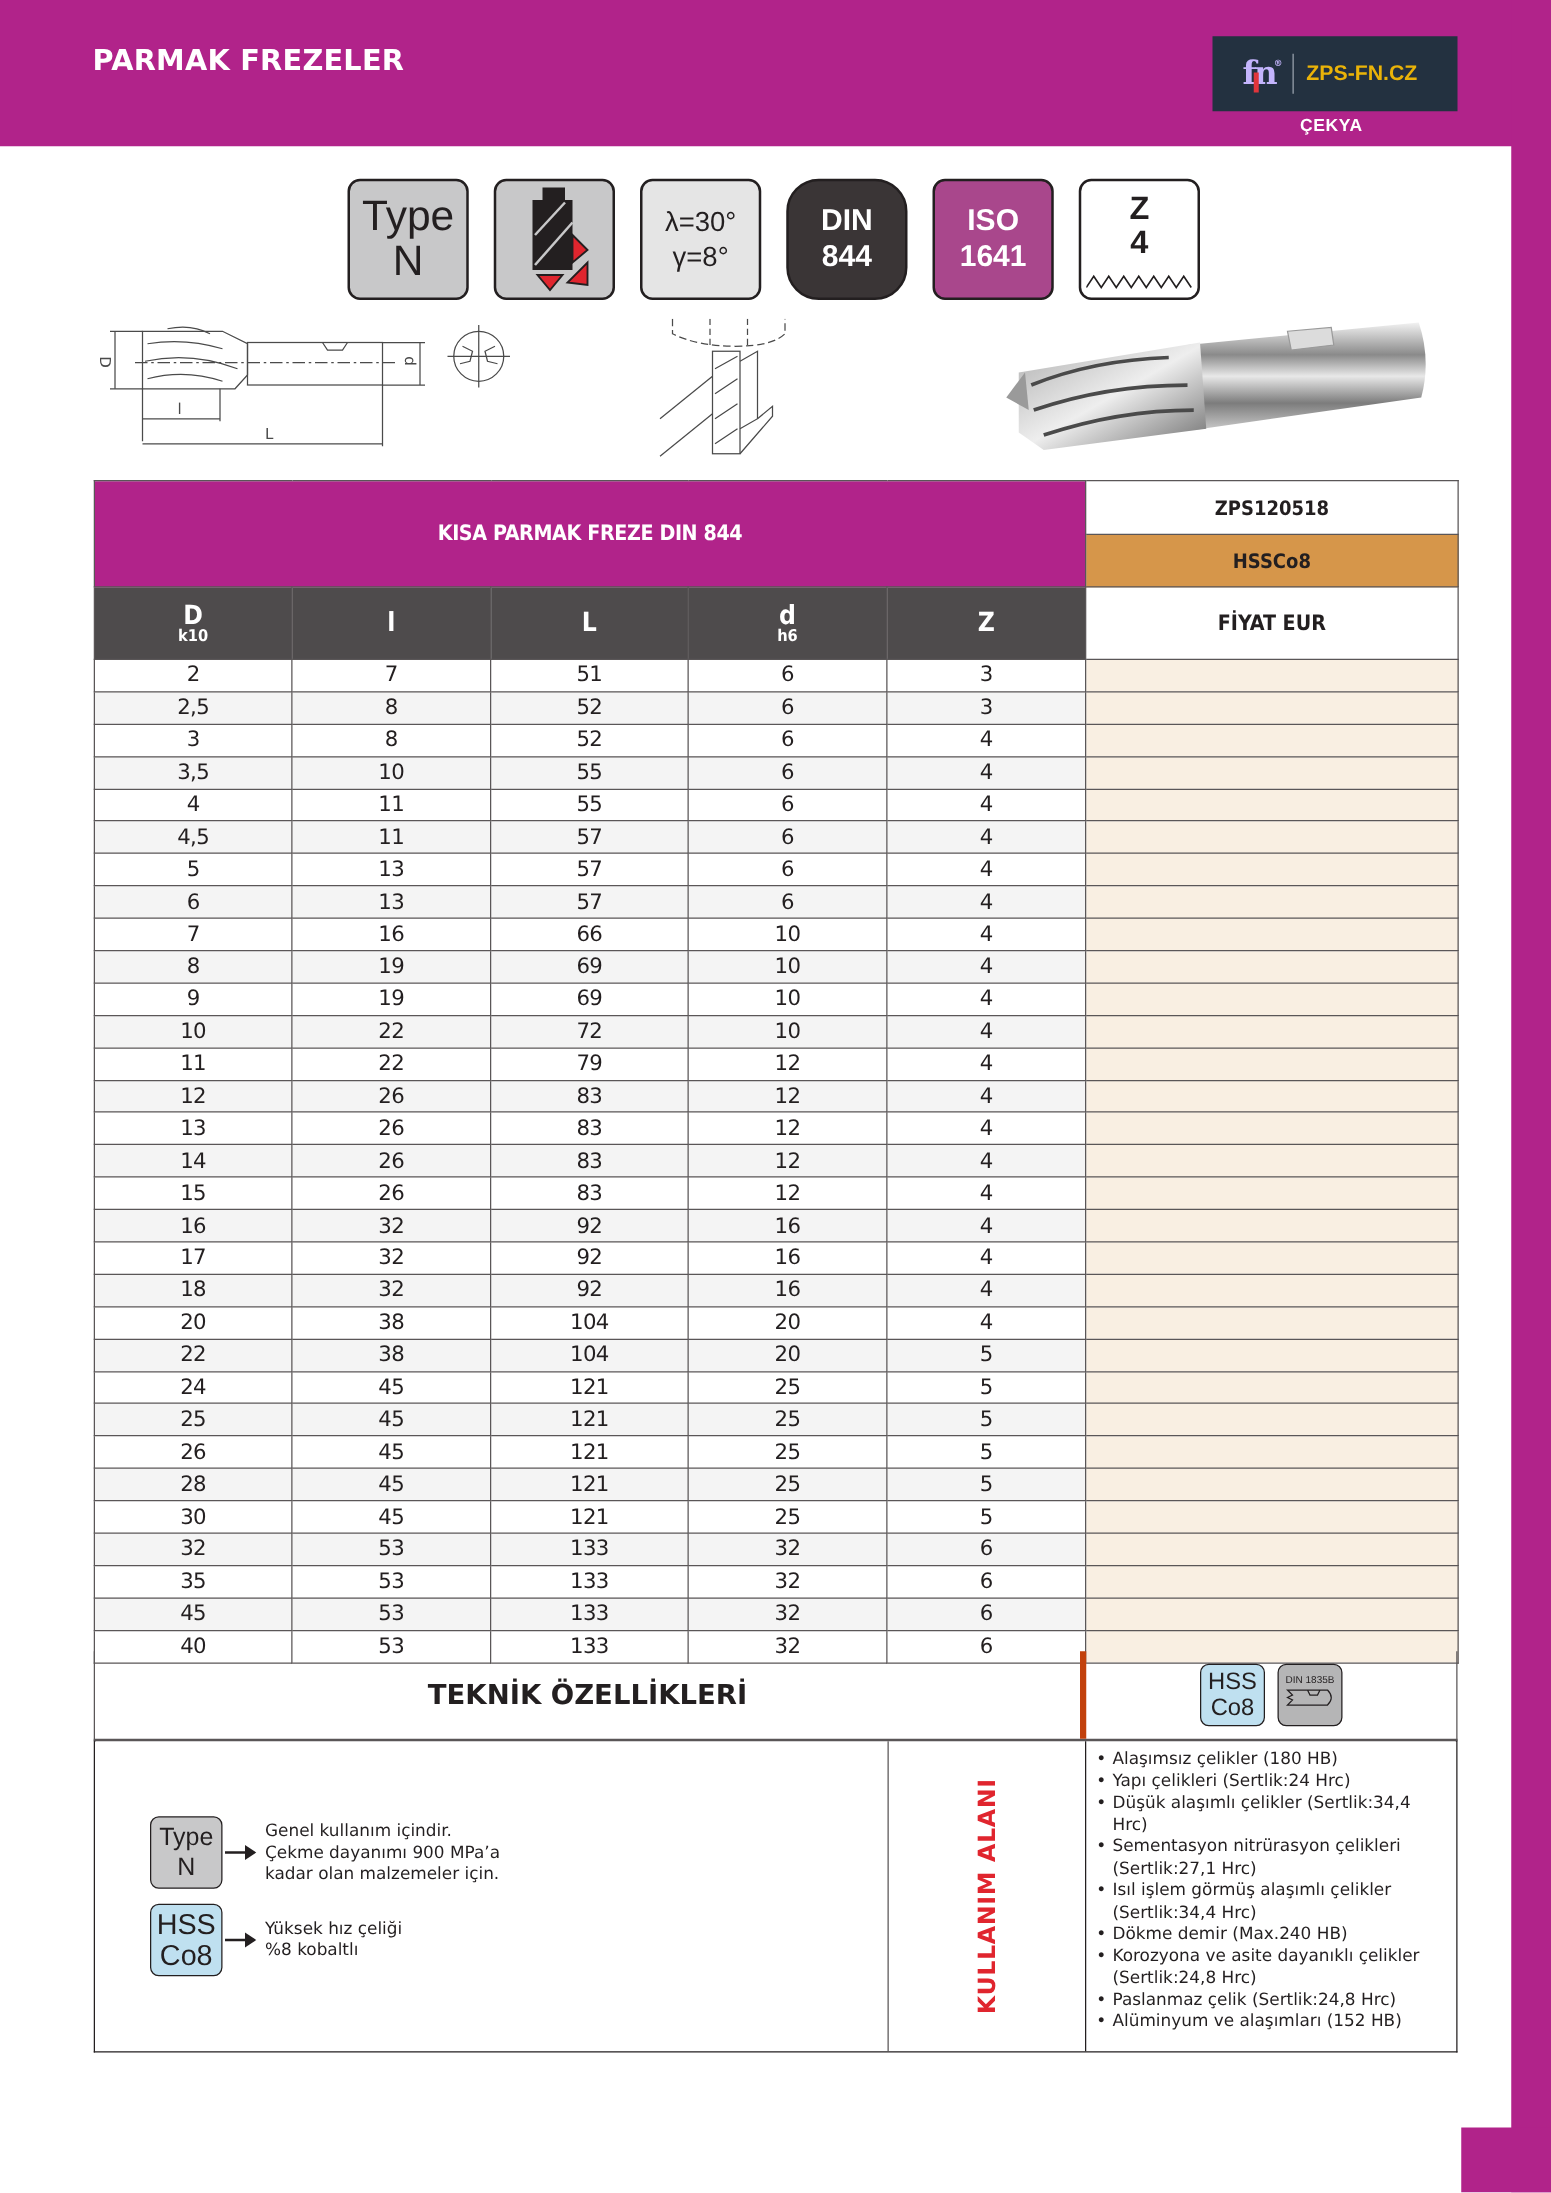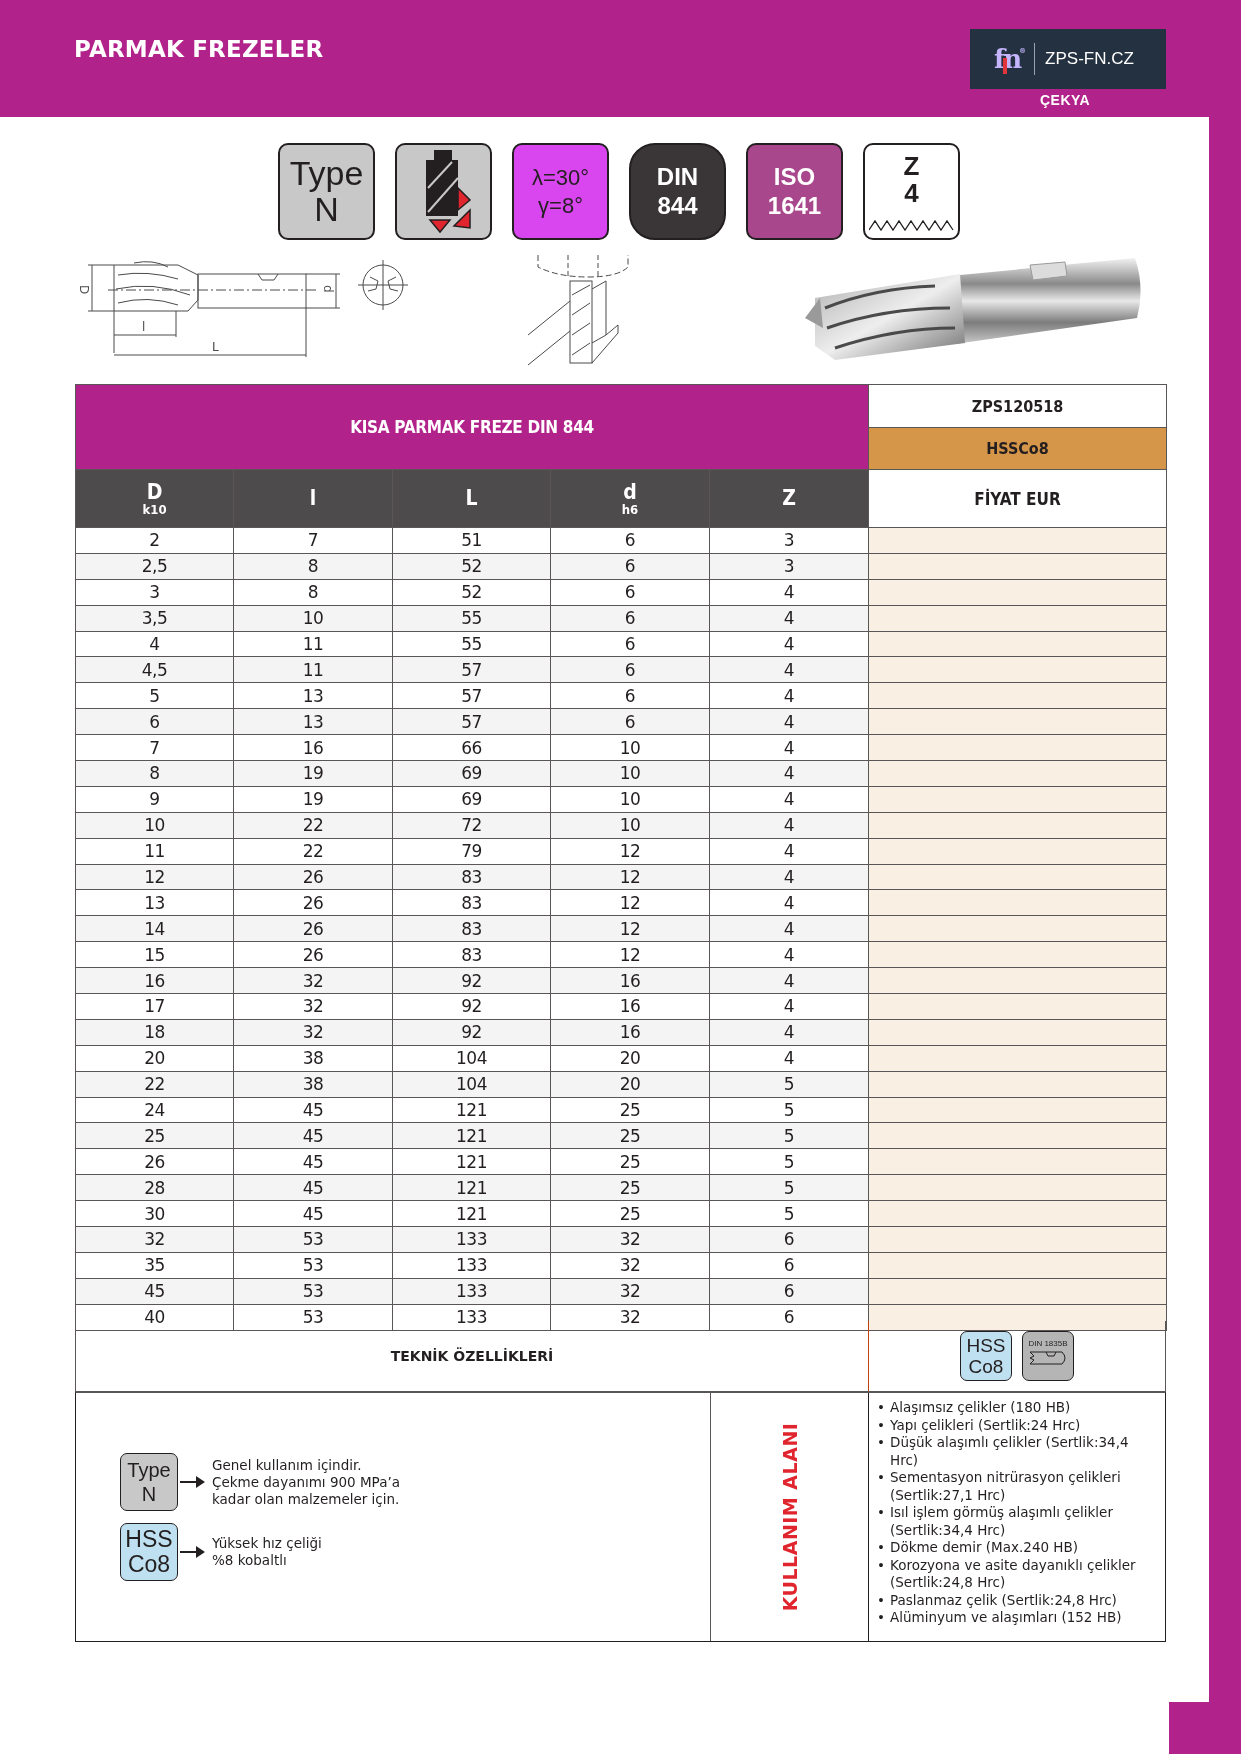--- a/index.html
+++ b/index.html
@@ -10,28 +10,28 @@
   .right-stripe { position: absolute; left: 1209px; top: 0; width: 32px; height: 1754px; background: #b1238a; }
   .corner-block { position: absolute; left: 1169px; top: 1702px; width: 72px; height: 52px; background: #b1238a; }
 
   .page-title { position: absolute; left: 74px; top: 36px; color: #ffffff; font-family: "DejaVu Sans", sans-serif; font-weight: bold; font-size: 23px; letter-spacing: 0.2px; }
 
   .logo-box { position: absolute; left: 970px; top: 29px; width: 196px; height: 60px; background: #233140; display: flex; align-items: center; padding-left: 24px; }
   .logo-fn { color: #c4b5fd; font-family: "DejaVu Serif", serif; font-weight: bold; font-size: 26px; position: relative; letter-spacing: -2px; }
   .logo-fn .red-bar { position: absolute; left: 9px; top: 14px; width: 4px; height: 16px; background: #e0353b; }
   .logo-fn sup { font-size: 7px; position: absolute; right: -6px; top: 2px; letter-spacing: 0; }
   .logo-sep { width: 1px; height: 32px; background: #9aa3ad; margin: 0 10px 0 14px; }
-  .logo-text { color: #ffffff; font-weight: normal; font-size: 17px; font-family: "Liberation Sans", sans-serif; }
+  .logo-text { color: #eab308; font-weight: bold; font-size: 17px; font-family: "Liberation Sans", sans-serif; }
   .country { position: absolute; left: 1040px; top: 92px; color: #ffffff; font-weight: bold; font-size: 14px; font-family: "Liberation Sans", sans-serif; letter-spacing: 0.5px; }
 
   .badges { position: absolute; left: 278px; top: 143px; display: flex; gap: 20px; }
   .badge { width: 97px; height: 97px; border: 2px solid #231f20; border-radius: 10px; display: flex; flex-direction: column; align-items: center; justify-content: center; font-family: "Liberation Sans", sans-serif; text-align: center; line-height: 1.05; position: relative; overflow: hidden; }
   .badge.type { background: #c8c8c9; font-size: 34px; color: #231f20; }
   .badge.geom { background: #c8c8c9; }
-  .badge.angle { background: #d946ef; font-size: 22px; line-height: 1.25; }
+  .badge.angle { background: #e5e5e5; font-size: 22px; line-height: 1.25; }
   .badge.din { background: #3a3536; color: #fff; font-weight: bold; font-size: 24px; line-height: 1.2; border-radius: 26px; }
   .badge.iso { background: #a9478c; color: #fff; font-weight: bold; font-size: 24px; line-height: 1.2; }
   .badge.z { background: #fff; font-weight: bold; font-size: 26px; line-height: 1.05; justify-content: flex-start; padding-top: 8px; }
   .badge.z svg { position: absolute; bottom: 6px; left: 4px; }
 
   .drawing-area { position: absolute; left: 78px; top: 255px; }
   .photo-area { position: absolute; left: 765px; top: 248px; }
 
   
   .tbl { position: absolute; left: 75px; top: 384px; width: 1091px; border-collapse: collapse; table-layout: fixed; font-family: "DejaVu Sans Condensed", "DejaVu Sans", sans-serif; }
@@ -41,21 +41,21 @@
   .mat-cell { background: #d6964a; font-weight: bold; font-size: 16px; height: 35px; }
   .col-head { background: #4e4b4c; color: #fff; font-weight: bold; font-size: 21px; height: 58px; line-height: 1.05; }
   .col-head .sub { display: block; font-size: 13px; }
   .price-head { background: #fff; font-weight: bold; font-size: 17px; }
   .data-row td { height: 25.9px; font-size: 17px; font-family: "DejaVu Sans", sans-serif; letter-spacing: -0.5px; }
   .data-row:nth-child(odd) td.v { background: #ffffff; }
   .data-row:nth-child(even) td.v { background: #f4f4f4; }
   .data-row td.price { background: #f9efe2; }
 
   .tech { position: absolute; left: 75px; top: 1321px; width: 1091px; height: 71px; border: 1px solid #5a5657; border-top: 0; display: flex; }
-  .tech-label { width: 793px; border-right: 1px solid #c2410c; display: flex; align-items: center; justify-content: center; font-weight: bold; font-size: 14px; }
+  .tech-label { width: 793px; border-right: 5px solid #c2410c; display: flex; align-items: center; justify-content: center; font-weight: bold; font-size: 22px; }
   .tech-icons { flex: 1; display: flex; align-items: center; justify-content: center; gap: 10px; }
   .mini-badge { width: 52px; height: 50px; border: 1.5px solid #231f20; border-radius: 7px; font-family: "Liberation Sans", sans-serif; text-align: center; }
   .mini-badge.hss { background: #bfe0f0; font-size: 19px; line-height: 21px; padding-top: 3px; }
   .mini-badge.dinb { background: #b5b5b6; font-size: 8px; padding-top: 7px; }
 
   .bottom { position: absolute; left: 75px; top: 1392px; width: 1091px; height: 250px; border: 1px solid #231f20; border-top: 1px solid #5a5657; display: flex; }
   .legend-col { width: 635px; border-right: 1px solid #5a5657; position: relative; }
   .usage-col { width: 158px; border-right: 1px solid #231f20; position: relative; }
   .usage-label { position: absolute; left: 50%; top: 50%; transform: translate(-50%, -50%) rotate(-90deg); color: #e0252e; font-weight: bold; font-size: 19px; white-space: nowrap; letter-spacing: 0.5px; }
   .material-list { flex: 1; padding: 6px 8px 0 8px; list-style: none; font-size: 13.5px; line-height: 17.5px; }

